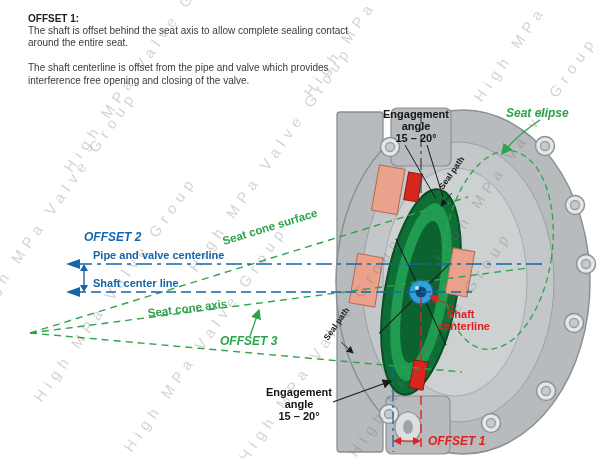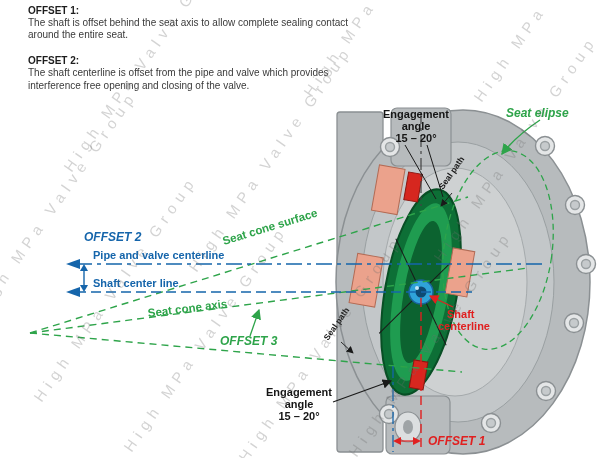--- a/index.html
+++ b/index.html
@@ -2,21 +2,21 @@
 <html><head>
 <meta charset="utf-8">
 <style>
   html,body { margin:0; padding:0; }
   body {
     width:600px; height:458px; position:relative; overflow:hidden;
     background:#ffffff;
     font-family:"Liberation Sans", sans-serif;
   }
   
-  .desc { position:absolute; left:28px; top:4px; width:320px; z-index:3; }
+  .desc { position:absolute; left:28px; top:12px; width:320px; z-index:3; }
   .desc-block { margin-bottom:13px; }
   .desc-title { font:bold 10px/1.3 "Liberation Sans",sans-serif; color:#1d1d1d; }
   .desc-body  { font:10px/1.22 "Liberation Sans",sans-serif; color:#3a3a3a; }
   
   .stage { position:absolute; left:0; top:0; width:600px; height:458px; z-index:2; }
   svg text { font-family:"Liberation Sans",sans-serif; }
   .lbl-k  { font-size:11px;   font-weight:bold; fill:#151515; }
   .lbl-g  { font-size:11.5px; font-weight:bold; fill:#2ea44a; }
   .lbl-gi { font-size:12px;   font-weight:bold; font-style:italic; fill:#2ea44a; }
   .lbl-b  { font-size:11px;   font-weight:bold; fill:#1565ab; }
@@ -35,21 +35,20 @@
 </style>
 </head>
 <body>
 
 <div class="desc">
   <div class="desc-block">
     <div class="desc-title">OFFSET 1:</div>
     <div class="desc-body">The shaft is offset behind the seat axis to allow complete sealing contact around the entire seat.</div>
   </div>
   <div class="desc-block">
-    <div class="desc-title">OFFSET 2:</div>
     <div class="desc-body">The shaft centerline is offset from the pipe and valve which provides interference free opening and closing of the valve.</div>
   </div>
 </div>
 
 <svg class="stage" viewBox="0 0 600 458">
   <defs>
     <marker id="arG" markerWidth="8" markerHeight="8" refX="7" refY="4" orient="auto">
       <path d="M0,0L8,4L0,8Z" fill="#2ea44a"></path>
       </marker>
     <marker id="arR" markerWidth="8" markerHeight="8" refX="7" refY="4" orient="auto">

